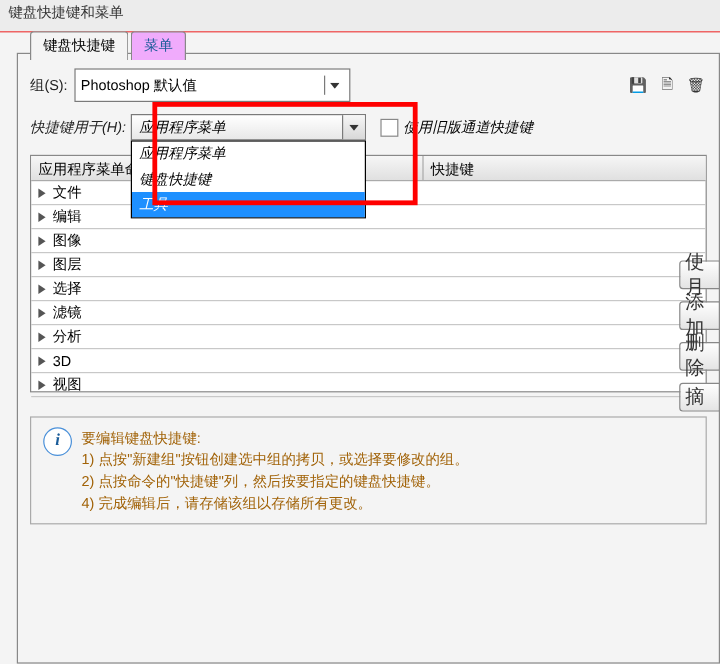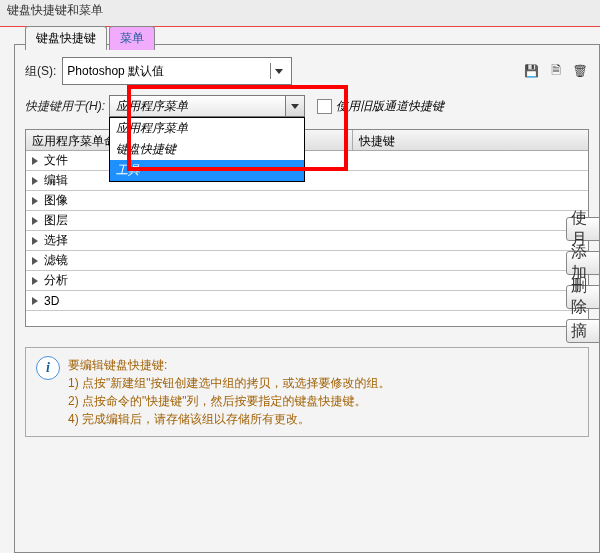--- a/index.html
+++ b/index.html
@@ -280,20 +280,24 @@
             <span>滤镜</span>
           </div>
         <div class="grid-row">
             <span class="tri"></span>
             <span>分析</span>
           </div>
         <div class="grid-row">
             <span class="tri"></span>
             <span>3D</span>
           </div>
+        <div class="grid-row">
+            <span class="tri"></span>
+            <span>视图</span>
+          </div>
       </div>
     </div>
 
     <div class="side-btns">
       <div class="side-btn">使月</div>
       <div class="side-btn">添加</div>
       <div class="side-btn">删除</div>
       <div class="side-btn">摘</div>
     </div>
 

